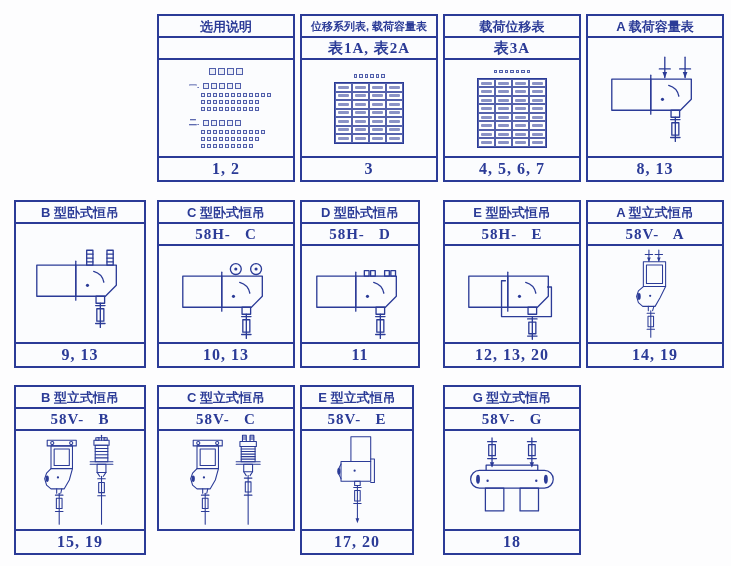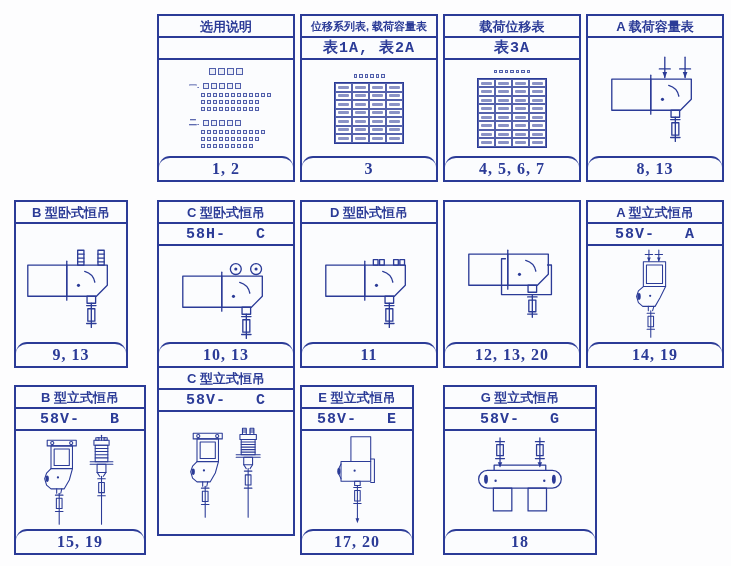--- a/index.html
+++ b/index.html
@@ -9,27 +9,27 @@
     --paper:#fbfcfe;
   }
   *{box-sizing:border-box;margin:0;padding:0;}
   body{background:#ffffff;font-family:"Liberation Sans",sans-serif;}
   .page{position:relative;width:731px;height:566px;background:#fdfdfe;overflow:hidden;}
   .cell{position:absolute;border:2px solid var(--ink);background:var(--paper);display:flex;flex-direction:column;}
   .cell-title{height:22px;line-height:21px;text-align:center;font-weight:bold;font-size:13px;
     color:var(--ink);border-bottom:2px solid var(--ink);white-space:nowrap;overflow:hidden;}
   .cell-title.title-sm{font-size:11px;}
   .cell-sub{height:22px;line-height:21px;text-align:center;font-size:15px;font-weight:bold;
-    color:var(--ink);border-bottom:2px solid var(--ink);font-family:Liberation Mono, monospace;
+    color:var(--ink);border-bottom:2px solid var(--ink);font-family:Liberation Serif, serif;
     letter-spacing:1px;white-space:pre;overflow:hidden;}
   .cell-body{flex:1;display:flex;align-items:center;justify-content:center;overflow:hidden;}
   .cell-body.col{flex-direction:column;justify-content:center;}
   .cell-footer{height:24px;line-height:22px;border-top:2px solid var(--ink);text-align:center;
     color:var(--ink);font-family:"Liberation Serif",serif;font-size:16px;font-weight:bold;
-    letter-spacing:1px;white-space:pre;border-radius:11px;}
+    letter-spacing:1px;white-space:pre;}
   
   svg.draw{display:block;}
   svg.draw *{stroke:var(--ink);fill:none;stroke-width:1.7;stroke-linecap:round;stroke-linejoin:round;}
   svg.draw .f{fill:var(--ink);stroke:none;}
   
   .bl-wrap{display:flex;flex-direction:column;align-items:flex-start;}
   .bl-row{display:flex;align-items:center;gap:2px;margin:1.5px 0;}
   .bl-row.center{align-self:center;margin-bottom:5px;}
   .bl-row.head{margin-left:8px;margin-top:2px;}
   .bl-row.gap{margin-top:7px;}
@@ -426,21 +426,21 @@
           <line x1="71" y1="23" x2="85" y2="23"></line>
           <path class="f" d="M75,27 L78,35 L81,27 Z"></path>
         <line x1="104" y1="8" x2="104" y2="34"></line>
           <line x1="97" y1="23" x2="111" y2="23"></line>
           <path class="f" d="M101,27 L104,35 L107,27 Z"></path>
       </svg>
     </div>
     <div class="cell-footer">8, 13</div>
   </div>
 
-  <div class="cell" style="left:14px;top:200px;width:114px;height:168px">
+  <div class="cell" style="left:14px;top:200px;width:132px;height:168px">
     <div class="cell-title">B 型卧式恒吊</div>
     <div class="cell-body">
       <svg class="draw" viewBox="0 0 130 118" style="height:92px">
         <rect x="10" y="36" width="50" height="40"></rect>
         <line x1="60" y1="31" x2="60" y2="81" stroke-width="3"></line>
         <path d="M60,36 H112 V62 L98,76 H60"></path>
         <circle class="f" cx="75" cy="62" r="2"></circle>
         <path d="M83,44 Q94,47 96,58" stroke-width="3.5"></path>
         <rect x="86" y="76" width="11" height="9"></rect>
         <line x1="91.5" y1="85" x2="91.5" y2="116"></line>
@@ -477,22 +477,23 @@
         <line x1="85.5" y1="111" x2="97.5" y2="111"></line>
         <circle cx="78" cy="27" r="7"></circle>
           <circle class="f" cx="78" cy="27" r="2"></circle>
         <circle cx="104" cy="27" r="7"></circle>
           <circle class="f" cx="104" cy="27" r="2"></circle>
       </svg>
     </div>
     <div class="cell-footer">10, 13</div>
   </div>
 
-  <div class="cell" style="left:300px;top:200px;width:138px;height:168px">
+  <div class="cell" style="left:300px;top:200px;width:120px;height:168px">
     <div class="cell-title">D 型卧式恒吊</div>
+    <div class="cell-sub">58H-   D</div>
     <div class="cell-body">
       <svg class="draw" viewBox="0 0 130 118" style="height:92px">
         <rect x="10" y="36" width="50" height="40"></rect>
         <line x1="60" y1="31" x2="60" y2="81" stroke-width="3"></line>
         <path d="M60,36 H112 V62 L98,76 H60"></path>
         <circle class="f" cx="75" cy="62" r="2"></circle>
         <path d="M83,44 Q94,47 96,58" stroke-width="3.5"></path>
         <rect x="86" y="76" width="11" height="9"></rect>
         <line x1="91.5" y1="85" x2="91.5" y2="116"></line>
         <line x1="85.5" y1="88" x2="97.5" y2="88"></line>
@@ -501,20 +502,22 @@
         <rect x="71" y="29" width="6" height="7"></rect>
           <rect x="79" y="29" width="6" height="7"></rect>
         <rect x="97" y="29" width="6" height="7"></rect>
           <rect x="105" y="29" width="6" height="7"></rect>
       </svg>
     </div>
     <div class="cell-footer">11</div>
   </div>
 
   <div class="cell" style="left:443px;top:200px;width:138px;height:168px">
+    <div class="cell-title">E 型卧式恒吊</div>
+    <div class="cell-sub">58H-   E</div>
     <div class="cell-body">
       <svg class="draw" viewBox="0 0 130 118" style="height:92px">
         <rect x="10" y="36" width="50" height="40"></rect>
         <line x1="60" y1="31" x2="60" y2="81" stroke-width="3"></line>
         <path d="M60,36 H112 V62 L98,76 H60"></path>
         <circle class="f" cx="75" cy="62" r="2"></circle>
         <path d="M83,44 Q94,47 96,58" stroke-width="3.5"></path>
         <path d="M57,42 H52 V88 H116 V50 H111" stroke-width="2.4"></path>
         <rect x="86" y="76" width="11" height="9"></rect>
         <line x1="91.5" y1="88" x2="91.5" y2="117"></line>
@@ -586,21 +589,21 @@
         <path d="M92,64 L96,70 M106,64 L102,70"></path>
         <line x1="99" y1="70" x2="99" y2="146"></line>
           <line x1="93" y1="74" x2="105" y2="74"></line>
         <rect x="94.5" y="80" width="9" height="16"></rect>
           <line x1="93" y1="101" x2="105" y2="101"></line>
       </svg>
     </div>
     <div class="cell-footer">15, 19</div>
   </div>
 
-  <div class="cell" style="left:157px;top:366px;width:138px;height:170px">
+  <div class="cell" style="left:157px;top:385px;width:138px;height:146px">
     <div class="cell-title">C 型立式恒吊</div>
     <div class="cell-sub">58V-   C</div>
     <div class="cell-body">
       <svg class="draw" viewBox="0 0 130 152" style="height:96px">
         <rect x="13" y="13" width="46" height="9"></rect>
           <circle cx="21" cy="17.5" r="2.5"></circle>
           <circle cx="51" cy="17.5" r="2.5"></circle>
         <rect x="19" y="22" width="34" height="36"></rect>
           <rect x="24" y="27" width="24" height="26"></rect>
         <path d="M19,58 L12,65 L9,74 L12,84 L19,90 L40,90 L48,76 L53,58"></path>
@@ -651,21 +654,21 @@
         <line x1="60.5" y1="85" x2="60.5" y2="140"></line>
         <line x1="54.5" y1="88" x2="66.5" y2="88"></line>
         <rect x="56" y="93" width="9" height="17"></rect>
         <line x1="54.5" y1="114" x2="66.5" y2="114"></line>
         <path class="f" d="M57.5,138 L60.5,146 L63.5,138 Z"></path>
       </svg>
     </div>
     <div class="cell-footer">17, 20</div>
   </div>
 
-  <div class="cell" style="left:443px;top:385px;width:154px;height:170px">
+  <div class="cell" style="left:443px;top:385px;width:138px;height:170px">
     <div class="cell-title">G 型立式恒吊</div>
     <div class="cell-sub">58V-   G</div>
     <div class="cell-body">
       <svg class="draw" viewBox="0 0 130 122" style="height:90px">
         <line x1="38" y1="4" x2="38" y2="42"></line>
           <line x1="32" y1="9" x2="44" y2="9"></line>
         <rect x="33.5" y="13" width="9" height="15"></rect>
           <line x1="32" y1="32" x2="44" y2="32"></line>
         <path class="f" d="M35,37 L38,44 L41,37 Z"></path>
         <line x1="92" y1="4" x2="92" y2="42"></line>

